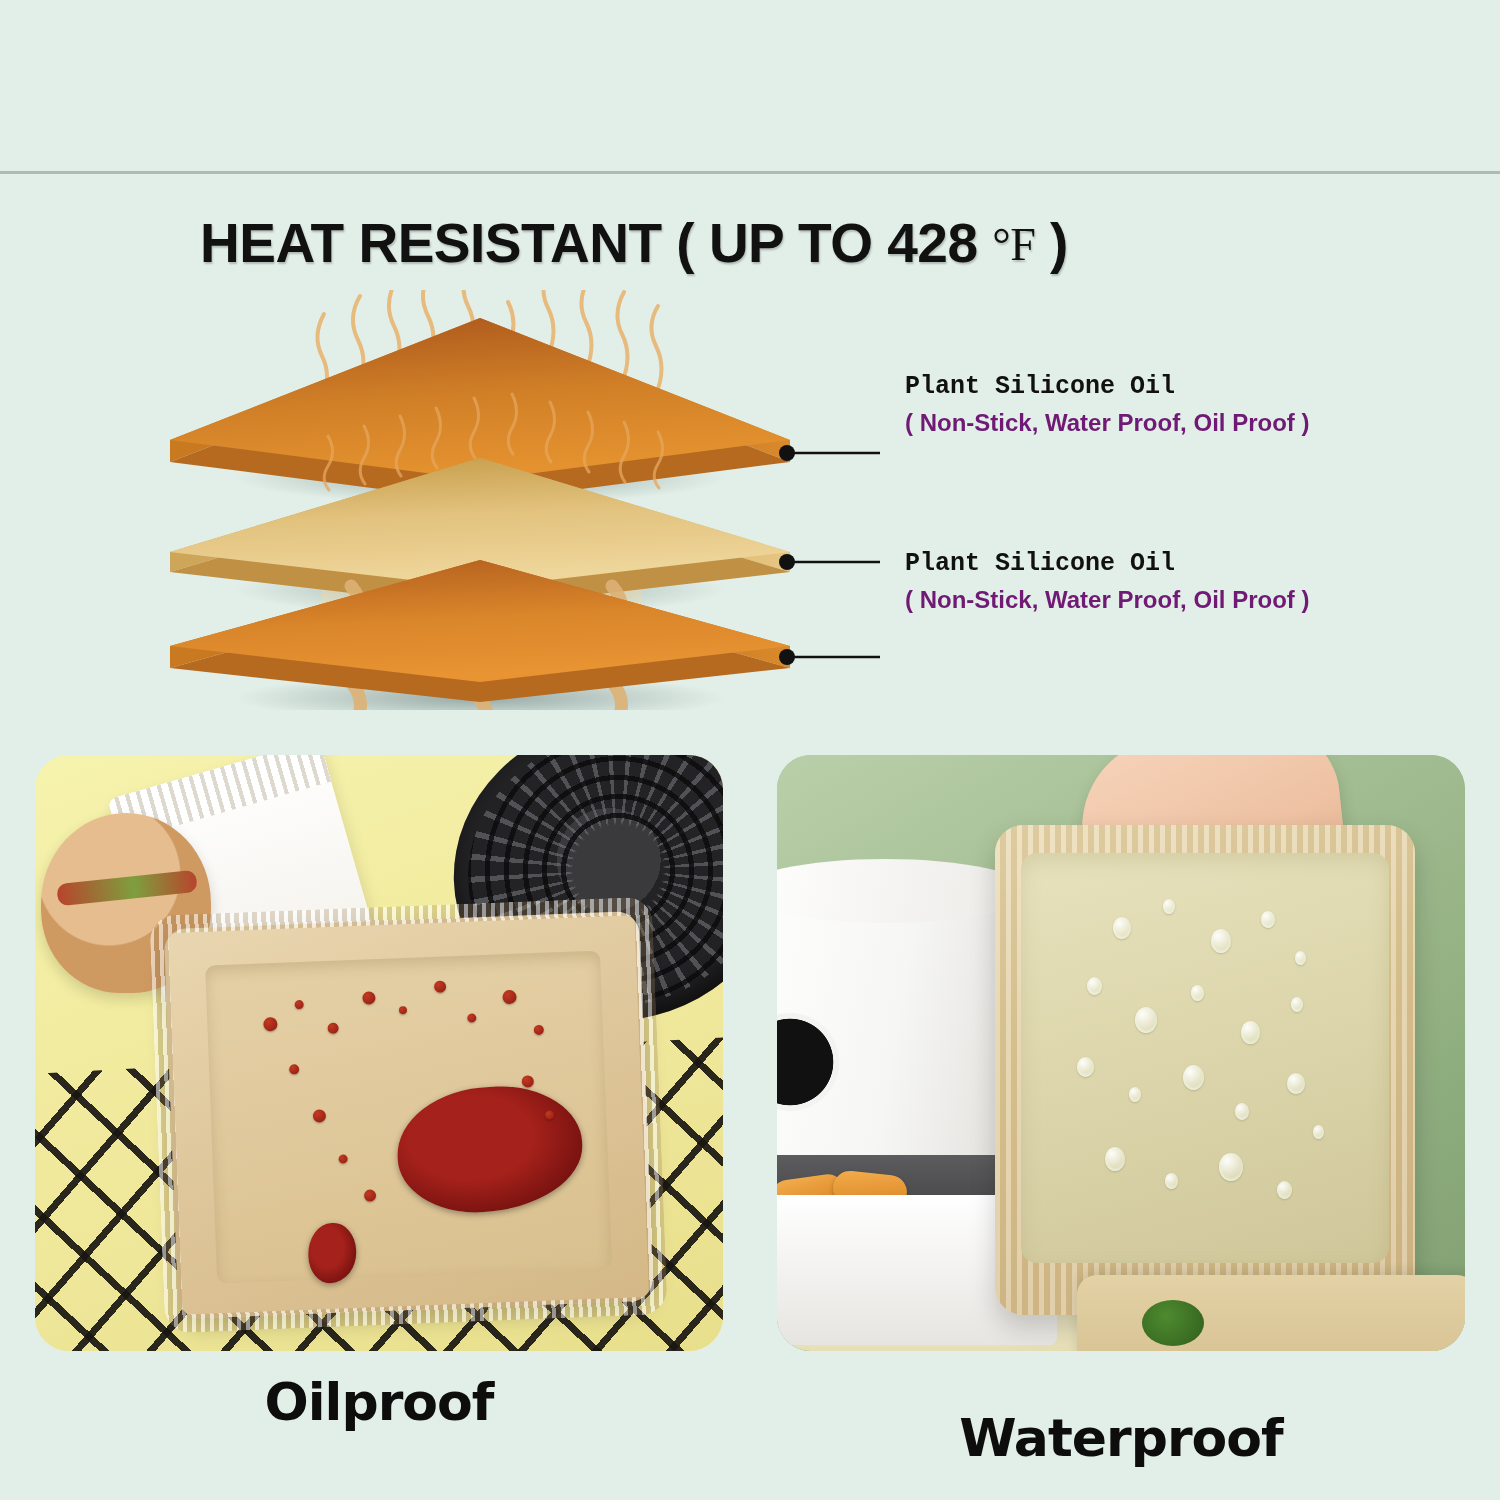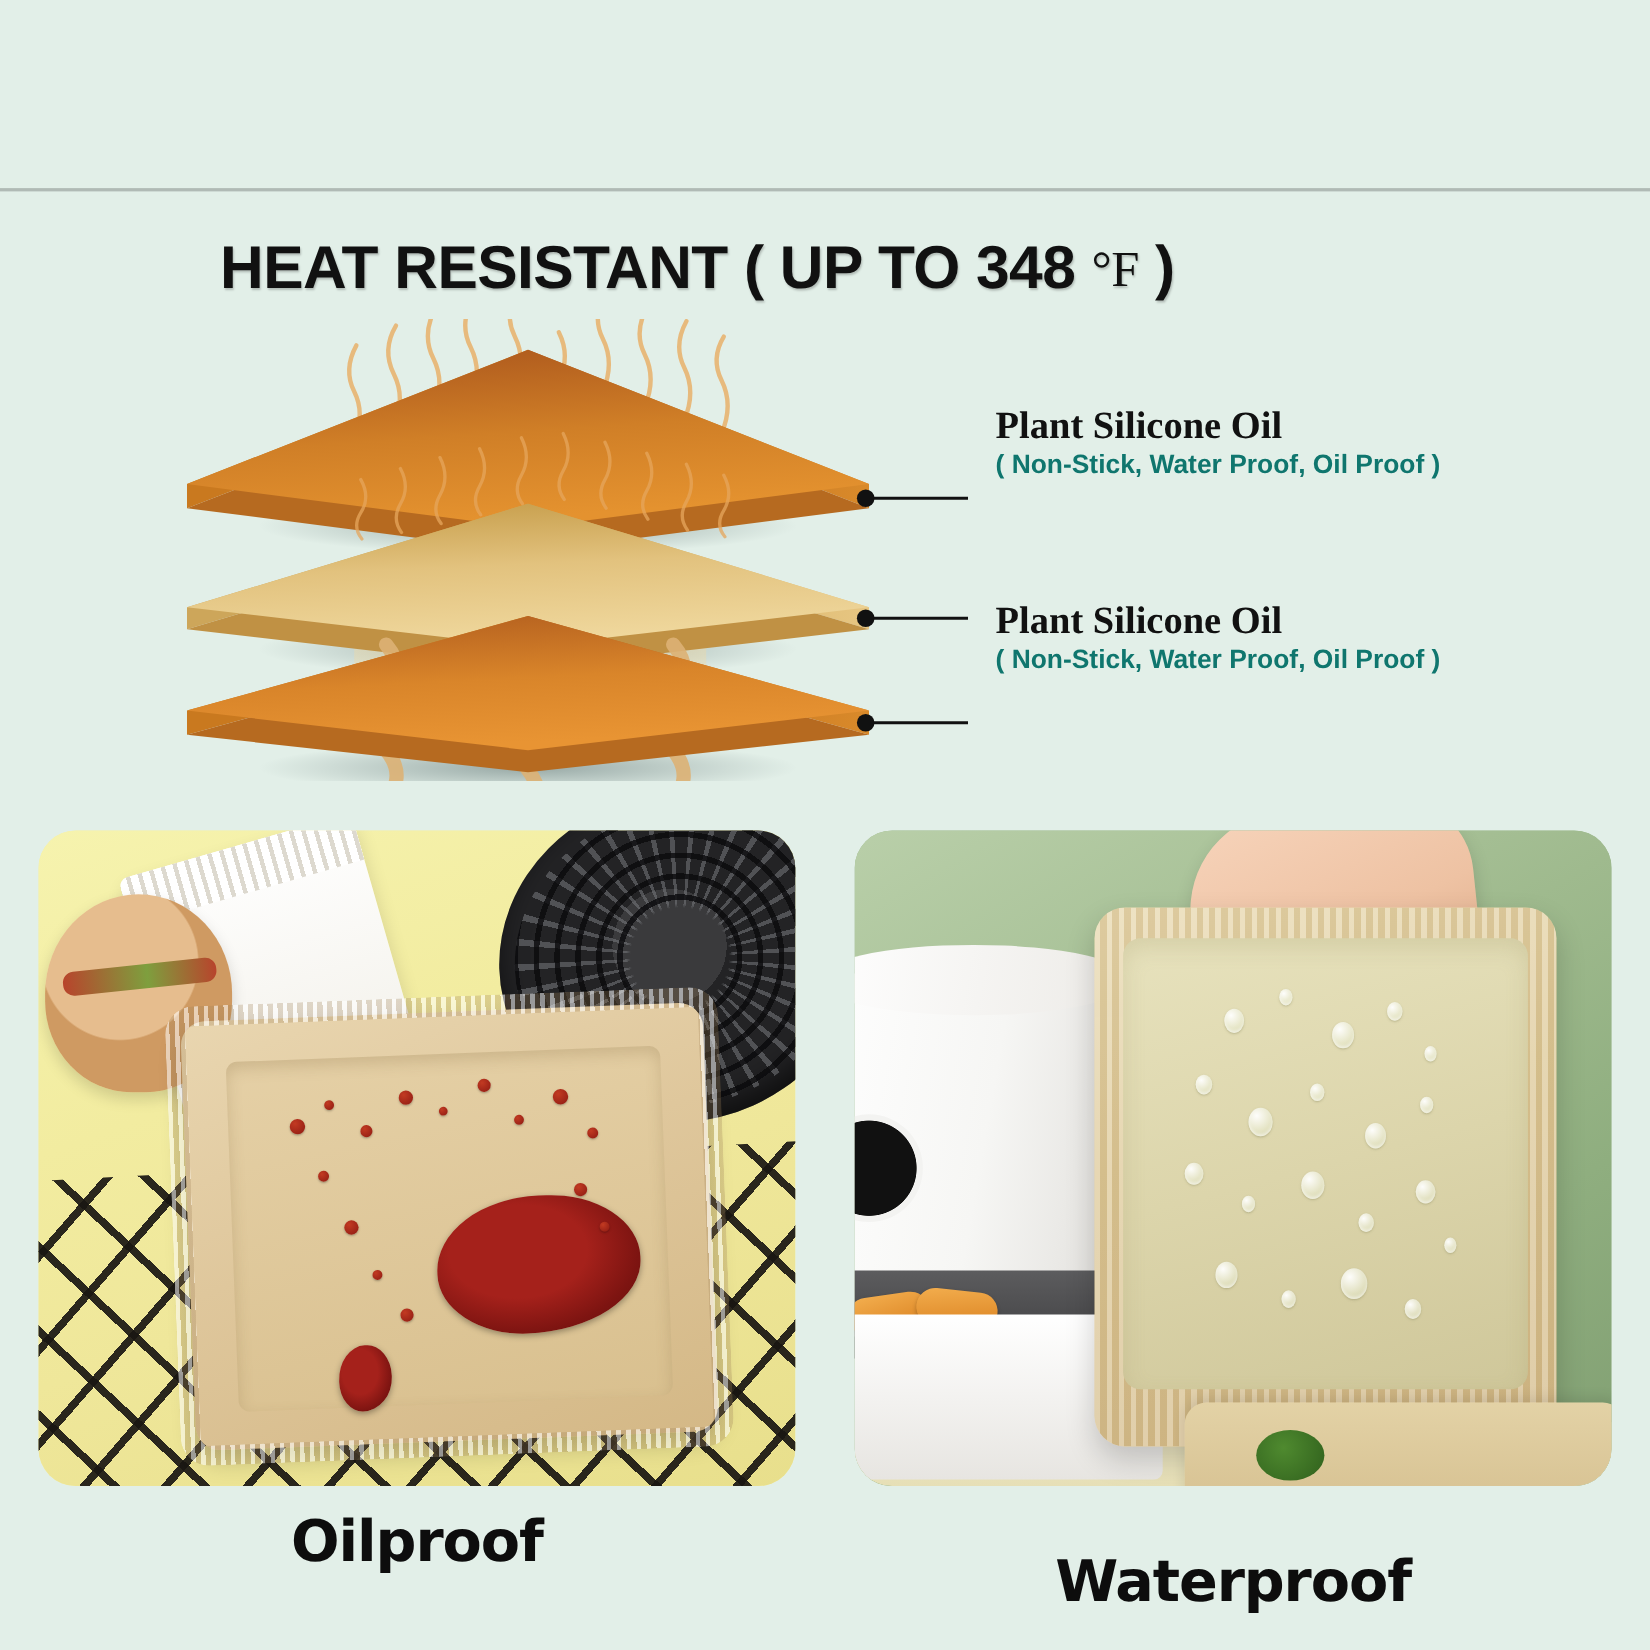--- a/index.html
+++ b/index.html
@@ -51,26 +51,26 @@
   
   .diagram{
     position:absolute;left:150px;top:290px;width:730px;height:420px;
   }
   .diagram svg{display:block;width:730px;height:420px;}
 
   
   .anno{position:absolute;width:470px;}
   .anno-title{
     color:#111111;
-    font-size:35px;line-height:41px;font-weight:700;
-    font-family:Liberation Serif, serif;
+    font-size:25px;line-height:41px;font-weight:700;
+    font-family:Liberation Mono, monospace;
     white-space:nowrap;
   }
   .anno-sub{
-    color:#0f766e;
+    color:#701a75;
     font-size:24px;line-height:30px;font-weight:700;
     font-family:"Liberation Sans", sans-serif;
     white-space:nowrap;
     margin-top:1px;
   }
   #anno0{left:905px;top:366px;}
   #anno1{left:905px;top:455px;}
   #anno2{left:905px;top:543px;}
 
   
@@ -278,21 +278,21 @@
   #cap-left{left:35px;top:1372px;}
   #cap-right{left:777px;top:1408px;}
 </style>
 </head>
 <body>
 
 <div id="root">
 
   <div class="header-rule"></div>
 
-  <div class="heat-line"><span>HEAT RESISTANT ( UP TO 348 </span><span class="degf">°F</span><span> )</span></div>
+  <div class="heat-line"><span>HEAT RESISTANT ( UP TO 428 </span><span class="degf">°F</span><span> )</span></div>
 
   <div class="diagram">
     <svg viewBox="0 0 730 420" xmlns="http://www.w3.org/2000/svg">
       <defs>
         <linearGradient id="gTopFace" x1="0" y1="0" x2="0.25" y2="1">
           <stop offset="0%" stop-color="#a9541c"></stop>
           <stop offset="55%" stop-color="#d07f27"></stop>
           <stop offset="100%" stop-color="#e4922f"></stop>
         </linearGradient>
         <linearGradient id="gTopEdge" x1="0" y1="0" x2="1" y2="0">

